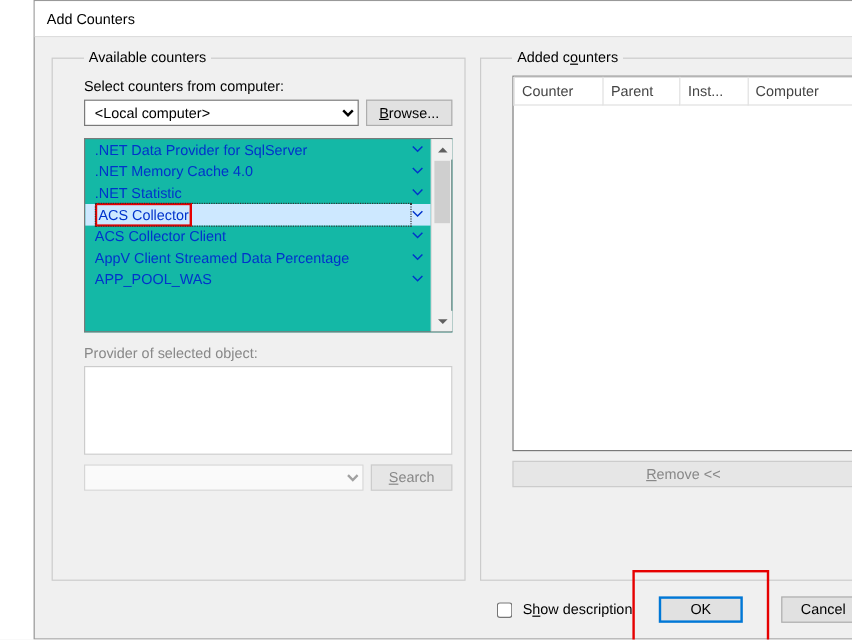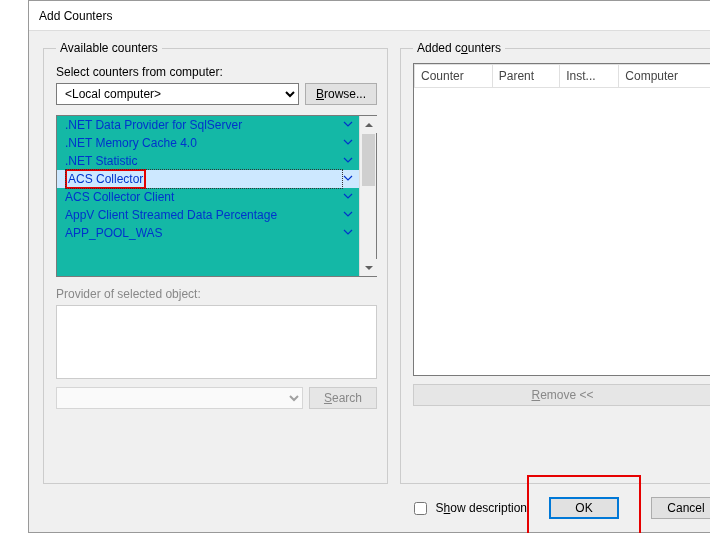--- a/index.html
+++ b/index.html
@@ -4,21 +4,21 @@
 <style>
   * { box-sizing: border-box; font-family: "Segoe UI", Tahoma, sans-serif; font-size: 12px; }
   body { margin: 0; background: #fff; }
   .window { width: 710px; height: 533px; border: 1px solid #999; background: #f0f0f0; display: flex; flex-direction: column; margin-left: 28px; }
   .titlebar { height: 30px; background: #fff; display: flex; align-items: center; padding: 0 2px 0 10px; border-bottom: 1px solid #ddd; }
   .titlebar .title { flex: 1; font-size: 12px; }
   .close-btn { width: 40px; height: 28px; display: flex; align-items: center; justify-content: center; cursor: default; }
   .close-btn svg { width: 10px; height: 10px; }
   .body { flex: 1; display: flex; flex-direction: column; }
   .main { flex: 1; display: flex; gap: 12px; padding: 10px 14px 0 14px; }
-  fieldset { border: 1px solid #ccc; margin: 0; padding: 6px 10px 10px 12px; }
+  fieldset { border: 1px solid #ccc; margin: 0; padding: 6px 10px 10px 26px; }
   legend { font-size: 12px; padding: 0 4px; }
   .left { width: 345px; display: flex; flex-direction: column; }
   .right { flex: 1; display: flex; flex-direction: column; }
   .label { margin: 4px 0 4px 0; }
   .row { display: flex; gap: 6px; align-items: flex-start; }
   select.computer { flex: 1; height: 22px; border: 1px solid #7a7a7a; background: #fff; padding: 0 4px; }
   .btn { height: 22px; min-width: 68px; border: 1px solid #adadad; background: #e1e1e1; padding: 0 10px; cursor: default; text-align: center; line-height: 20px; }
   .btn.disabled { color: #888; background: #e6e6e6; border-color: #ccc; }
   .counter-box { margin-top: 10px; border: 1px solid #7a7a7a; background: #14b8a6; height: 162px; display: flex; }
   .counter-list { flex: 1; overflow: hidden; }

